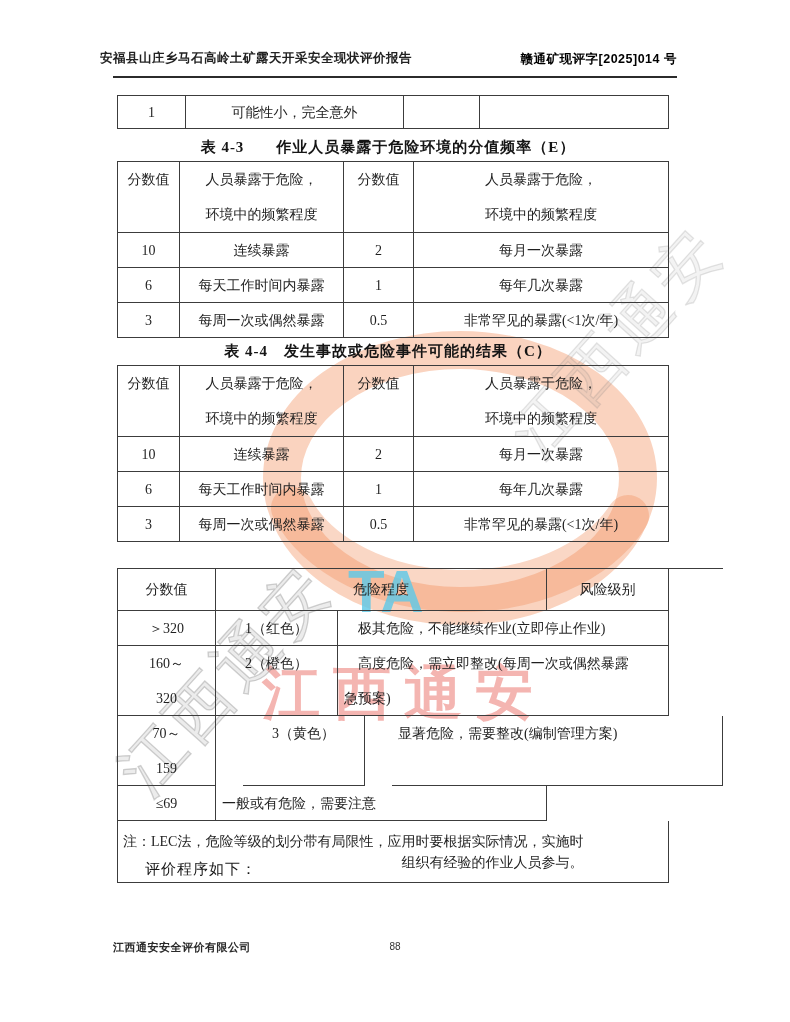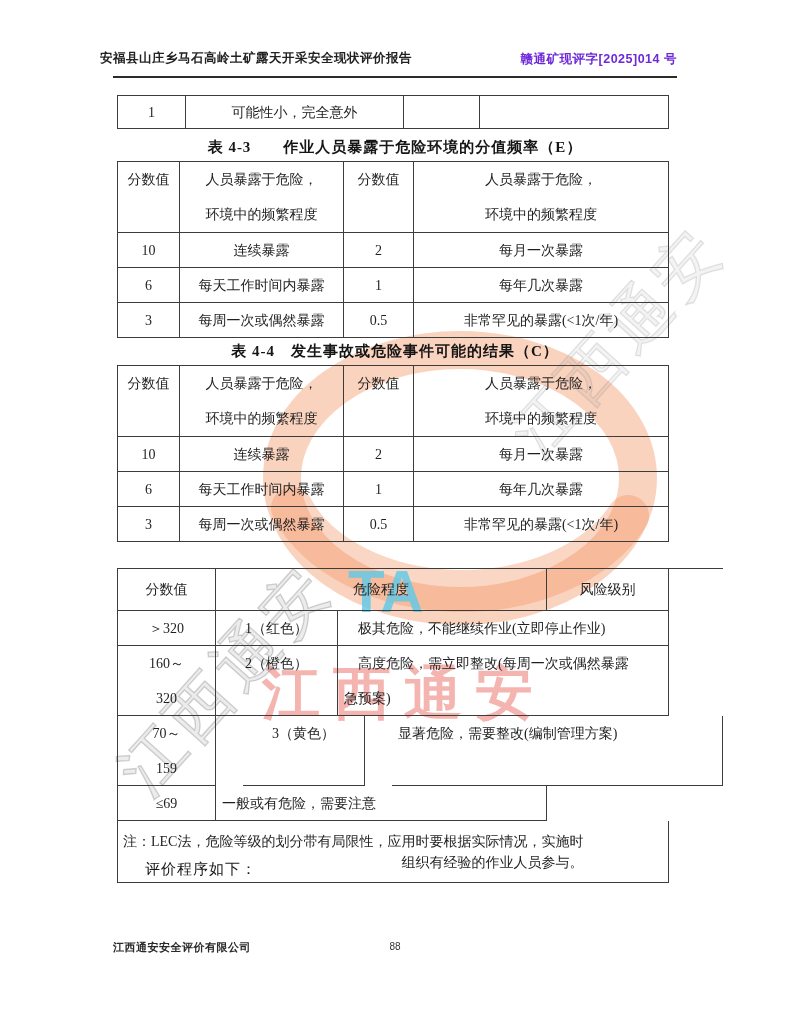--- a/index.html
+++ b/index.html
@@ -5,23 +5,23 @@
   html,body{margin:0;padding:0;background:#ffffff;}
   .page{
     position:relative;width:790px;height:1022px;background:#fff;
     font-family:"Liberation Serif",serif;color:#1c1c1c;overflow:hidden;
   }
   .wm{position:absolute;left:0;top:0;z-index:0;pointer-events:none;}
   .content{position:absolute;inset:0;z-index:1;}
   .hdr-l{position:absolute;left:100px;top:50px;font-size:12.5px;font-weight:bold;
          font-family:"Liberation Sans",sans-serif;letter-spacing:.5px;color:#222;}
   .hdr-r{position:absolute;right:113px;top:51px;font-size:12.5px;font-weight:bold;
-         font-family:"Liberation Sans",sans-serif;letter-spacing:.5px;color:#6d28d9;}
+         font-family:"Liberation Sans",sans-serif;letter-spacing:.5px;color:#000000;}
   .rule{position:absolute;left:113px;top:76px;width:564px;height:2px;background:#2b2b2b;}
-  .title{position:absolute;left:113px;width:564px;text-align:center;
+  .title{position:absolute;left:106px;width:564px;text-align:center;
          font-size:15px;font-weight:bold;color:#151515;letter-spacing:1px;white-space:pre;}
   .tbl{position:absolute;border-top:1px solid #3c3c3c;border-left:1px solid #3c3c3c;}
   .trow{display:flex;}
   .tcell{
     box-sizing:border-box;border-right:1px solid #3c3c3c;border-bottom:1px solid #3c3c3c;
     display:flex;align-items:center;justify-content:center;text-align:center;
     font-size:14px;line-height:35px;white-space:pre-wrap;padding:0 2px;overflow:hidden;color:#1f1f1f;
   }
   .tcell.top{align-items:flex-start;}
   .tcell.left{justify-content:flex-start;text-align:left;padding-left:6px;}

